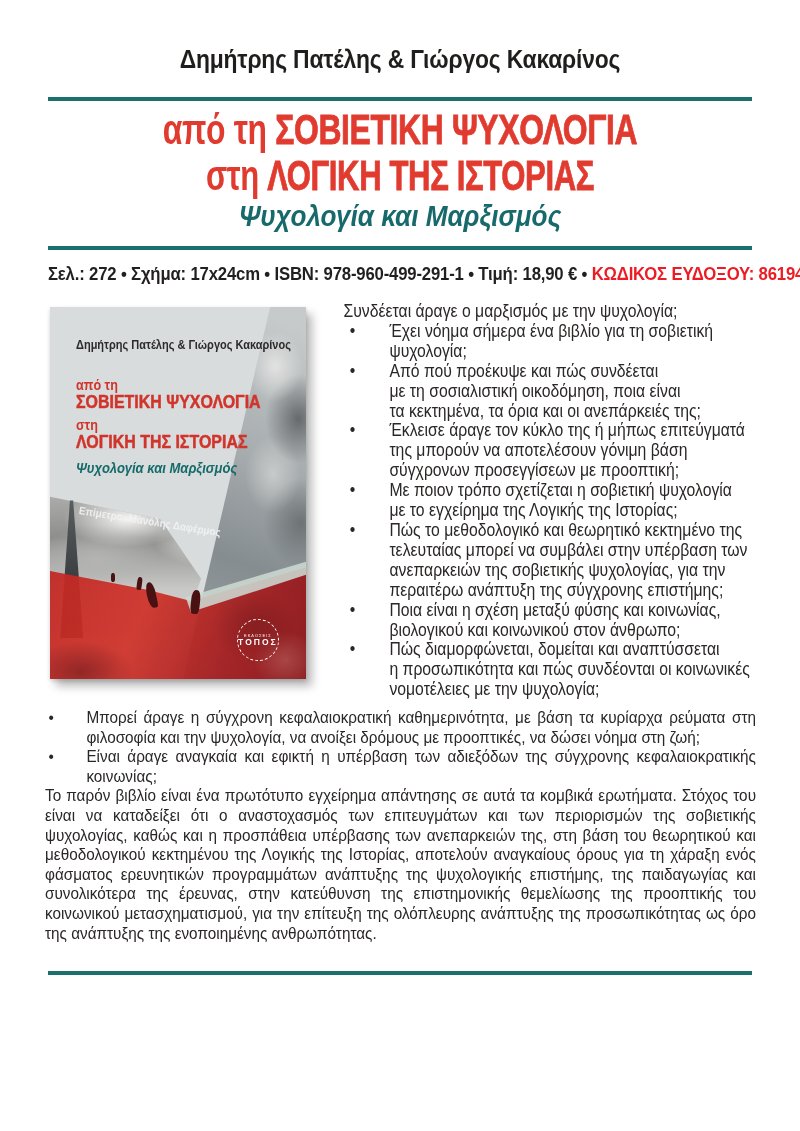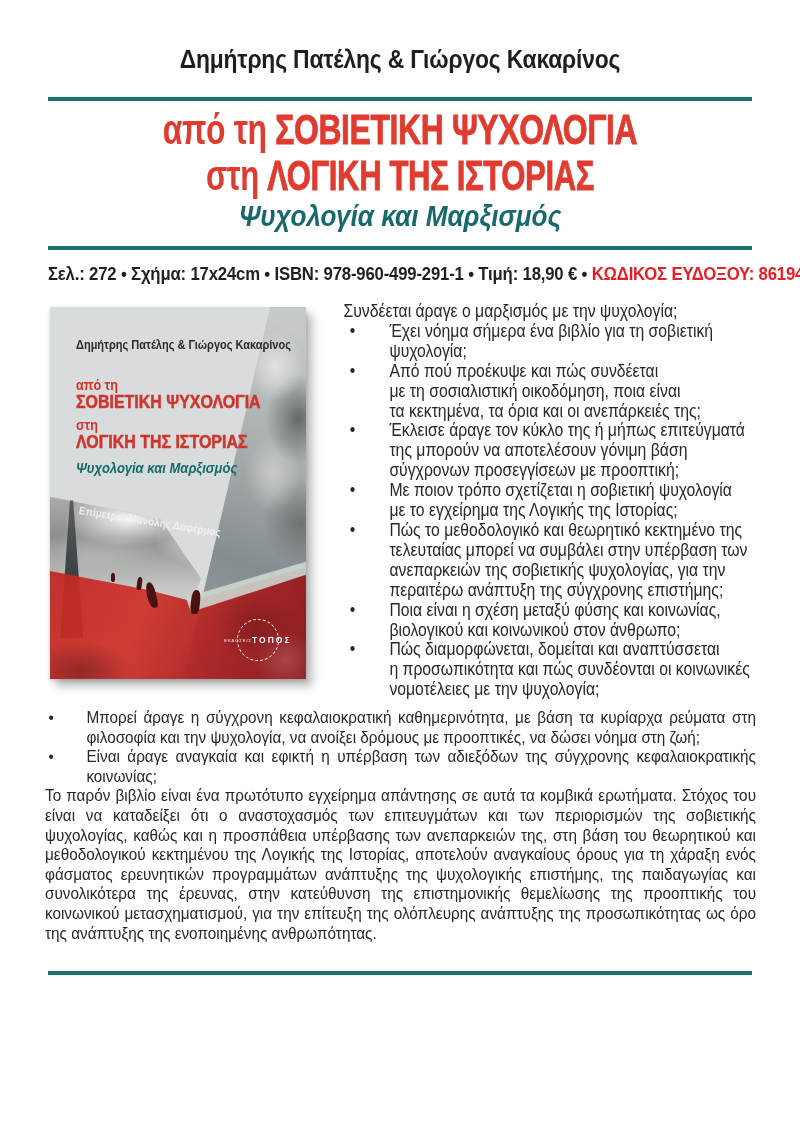--- a/index.html
+++ b/index.html
@@ -56,21 +56,21 @@
       radial-gradient(46px 42px at 92% 95%,rgba(246,204,194,.22),transparent 70%),
       radial-gradient(70px 40px at 12% 98%,rgba(90,12,14,.55),transparent 75%),
       linear-gradient(115deg,#a81e1f 0%,#c62b26 35%,#cf332b 55%,#a41e20 80%,#8c171b 100%);}
   .cv-band{clip-path:polygon(53% 78%,100% 68.5%,100% 72%,55% 82%);background:#ccd8d1;opacity:.88;}
   .cv-fig{position:absolute;background:#4a1113;border-radius:40% 40% 30% 30%;}
   .fig1{left:34%;top:72.5%;width:5px;height:13px;transform:rotate(8deg);}
   .fig2{left:38%;top:74%;width:9px;height:26px;transform:rotate(-12deg);border-radius:45% 45% 20% 50%;}
   .fig3{left:55%;top:76%;width:9px;height:24px;transform:rotate(6deg);}
   .fig4{left:24%;top:71.5%;width:4px;height:9px;}
   .cv-logo{position:absolute;left:73%;top:84%;width:42px;height:42px;border:1.5px dashed #fff;
-    border-radius:50%;box-sizing:border-box;display:flex;flex-direction:row;
+    border-radius:50%;box-sizing:border-box;display:flex;flex-direction:column;
     align-items:center;justify-content:center;color:#fff;}
   .cv-logo .small{font-size:4px;letter-spacing:1px;line-height:5px;}
   .cv-logo .big{font-size:8.5px;font-weight:700;letter-spacing:2px;line-height:9px;}
   .cv-author{position:absolute;left:26px;top:31px;font-size:12.5px;font-weight:700;color:#2c2b2a;
     transform:scaleX(0.88);transform-origin:0 0;white-space:nowrap;}
   .cv-t{position:absolute;left:26px;color:#d0342b;transform:scaleX(0.84);transform-origin:0 0;white-space:nowrap;}
   .cv-tp1{top:69px;font-size:15px;font-weight:600;}
   .cv-tm1{top:84px;font-size:19px;font-weight:800;-webkit-text-stroke:0.5px #d0342b;}
   .cv-tp2{top:109px;font-size:15px;font-weight:600;}
   .cv-tm2{top:124px;font-size:19px;font-weight:800;-webkit-text-stroke:0.5px #d0342b;}

